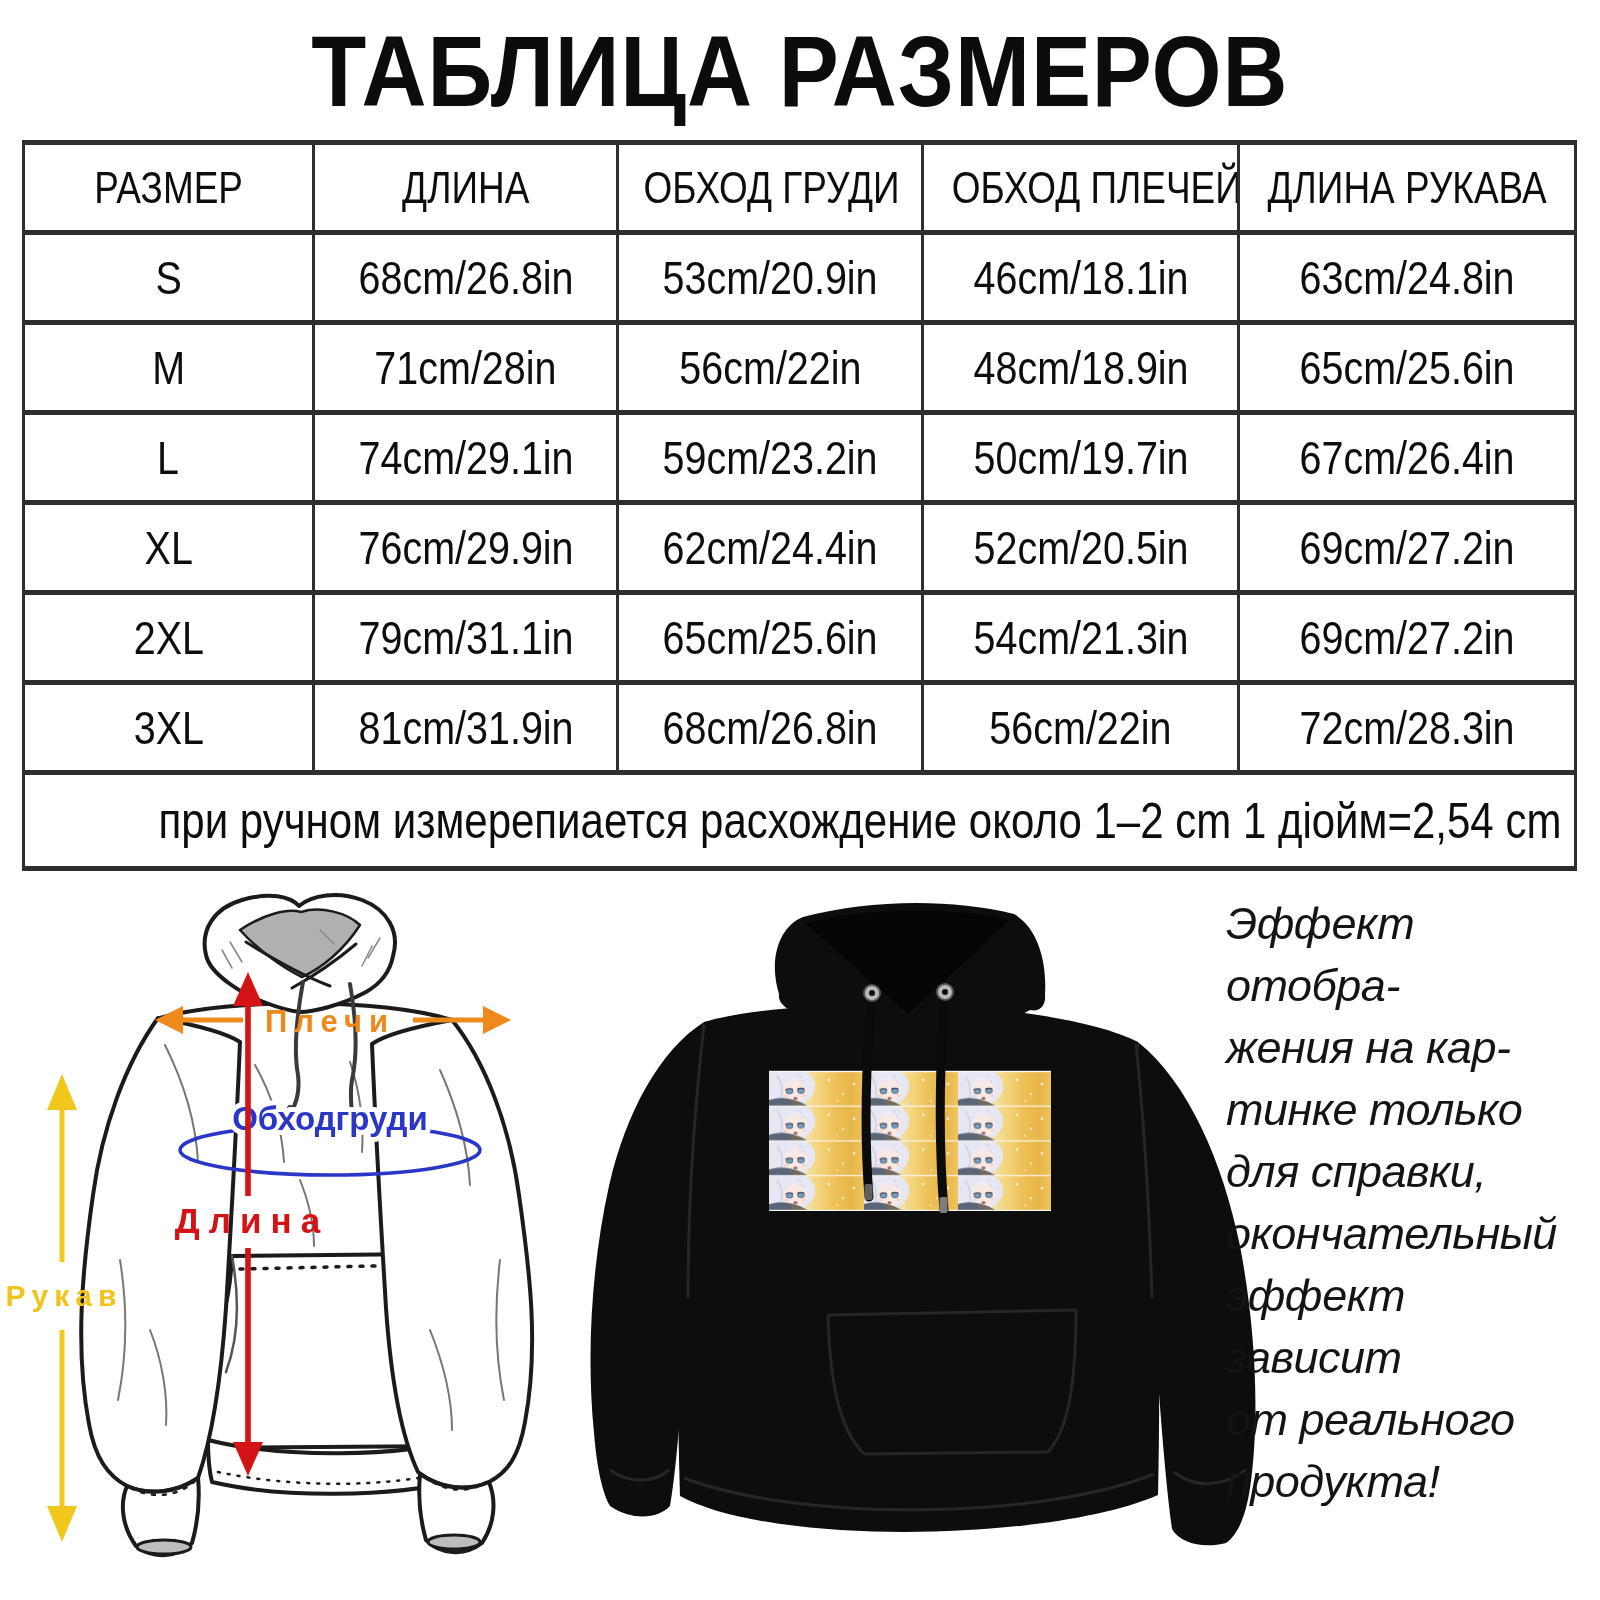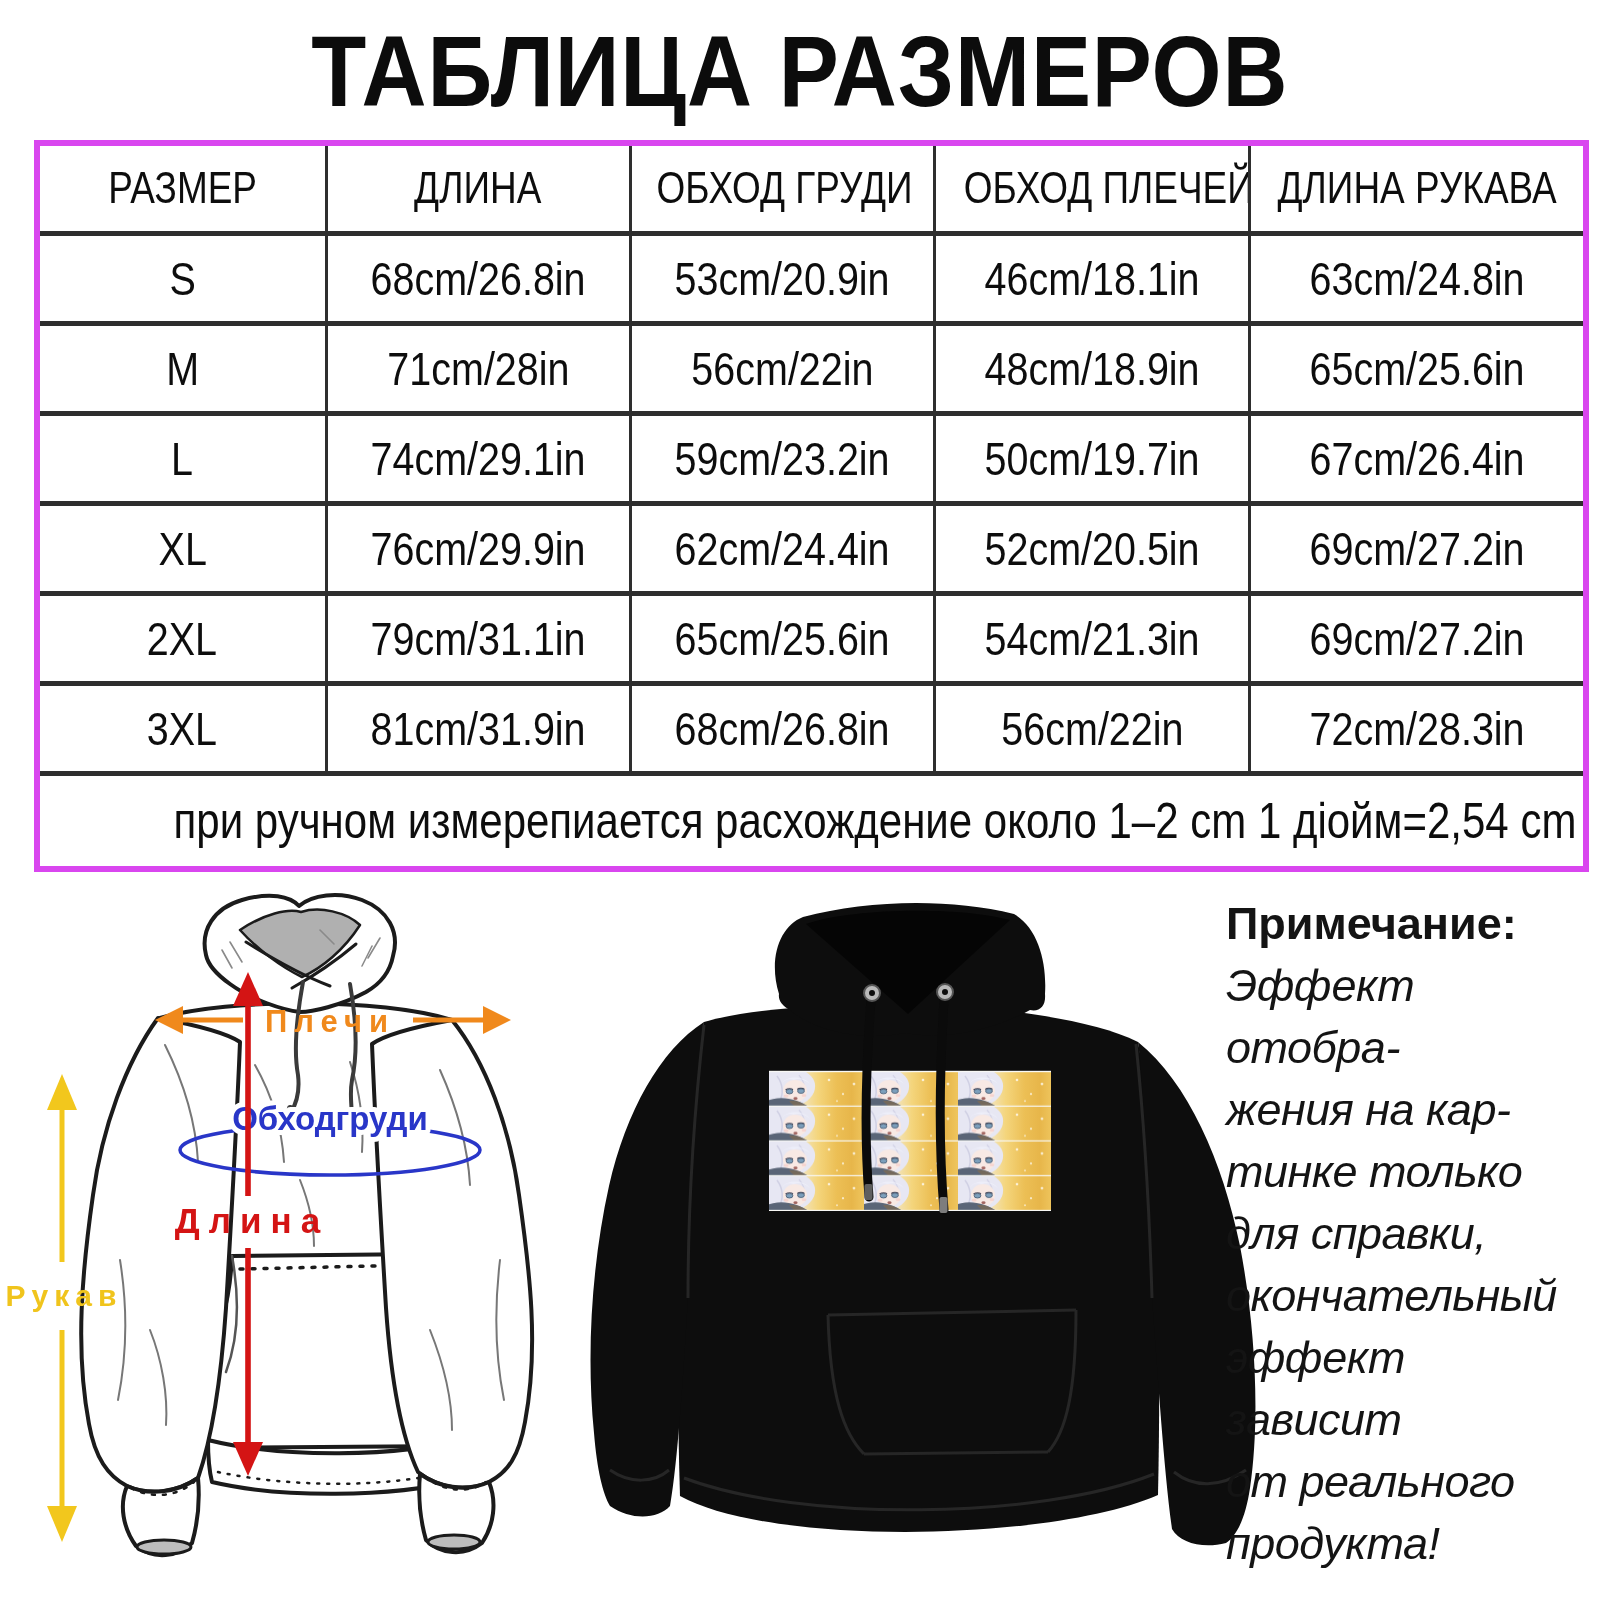--- a/index.html
+++ b/index.html
@@ -7,21 +7,21 @@
           font-family:"Liberation Sans",sans-serif;color:#0d0d0d;border-radius:19px;}
   .cx{display:inline-block;transform:scaleX(.84);transform-origin:50% 50%;white-space:nowrap;}
   .page-title{position:absolute;left:0;top:14px;width:1600px;text-align:center;
               font-size:100px;font-weight:700;letter-spacing:1px;color:#0c0c0c;}
   .page-title .cx{transform:scaleX(.9);}
   .size-table{position:absolute;left:22px;top:140px;border-collapse:collapse;table-layout:fixed;
               width:1555px;}
   .size-table td{border:3px solid #2e2e2e;border-top-width:5px;border-bottom-width:5px;
                  text-align:center;vertical-align:middle;font-size:47px;color:#0d0d0d;
                  padding:0;overflow:hidden;}
-  .size-table{border:6px solid #d946ef;margin-left:12px;}
+  .size-table{border:2px solid #d946ef;}
   .size-table tr{height:90px;}
   .size-table tr.hdr td{font-size:44px;}
   .size-table tr.ftr{height:96px;}
   .size-table tr.ftr td{font-size:50px;}
   .note-block{position:absolute;left:1226px;top:893px;width:365px;font-size:45px;
               line-height:62px;color:#141414;}
   .note-title{font-weight:700;}
   .note-line{font-weight:400;letter-spacing:-0.5px;font-style:italic;}
   svg text{font-family:"Liberation Sans",sans-serif;}
 </style>
@@ -275,21 +275,20 @@
       <g>
         <circle cx="872" cy="993" r="8" fill="#b9b9b9" stroke="#555" stroke-width="2"></circle>
         <circle cx="872" cy="993" r="3" fill="#0d0d0d"></circle>
         <circle cx="945" cy="992" r="8" fill="#b9b9b9" stroke="#555" stroke-width="2"></circle>
         <circle cx="945" cy="992" r="3" fill="#0d0d0d"></circle>
       </g>
     </g>
   </svg>
 
   <div class="note-block">
-    <div class="note-title">Примечание:</div>
     <div class="note-line">Эффект отобра-</div>
     <div class="note-line">жения на кар-</div>
     <div class="note-line">тинке только</div>
     <div class="note-line">для справки,</div>
     <div class="note-line">окончательный</div>
     <div class="note-line">эффект зависит</div>
     <div class="note-line">от реального</div>
     <div class="note-line">продукта!</div>
   </div>
 

